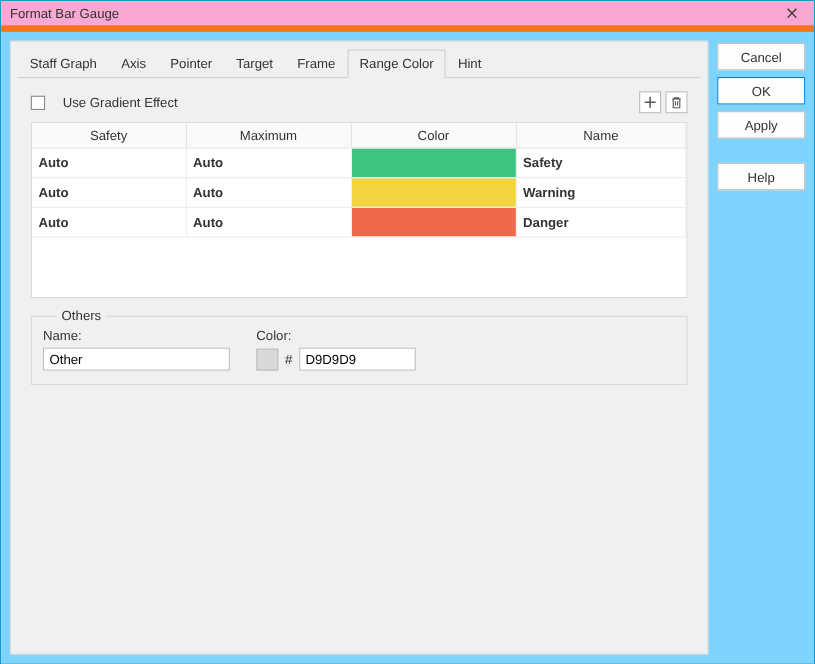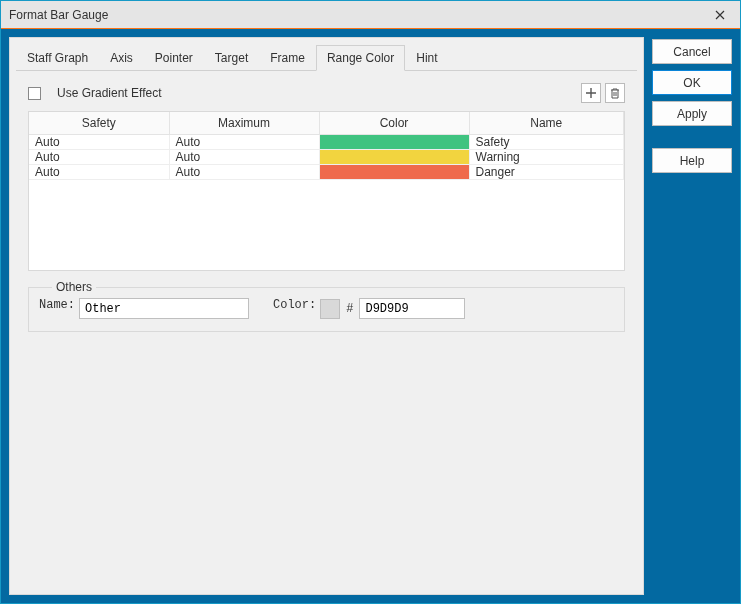--- a/index.html
+++ b/index.html
@@ -16,35 +16,35 @@
     border: 1px solid #1699c6;
     background: #fff;
     display: flex;
     flex-direction: column;
   }
   .titlebar {
     height: 28px;
     display: flex;
     align-items: center;
     padding: 0 6px 0 8px;
-    background: #e5e5e5;
-    border-bottom: 1px solid #f97316;
+    background: #f9a8d4;
+    border-bottom: 6px solid #f97316;
   }
   .titlebar .title { flex: 1; font-size: 12px; color: #333; }
   .titlebar .close {
     width: 28px; height: 20px; display:flex; align-items:center; justify-content:center;
     cursor: pointer;
   }
   .titlebar .close svg { width:10px; height:10px; }
   .body {
     flex: 1;
     display: flex;
     padding: 8px;
     gap: 8px;
-    background: #0369a1;
+    background: #7dd3fc;
   }
   .left {
     flex: 1;
     display: flex;
     flex-direction: column;
     border: 1px solid #d9d9d9;
     background: #f0f0f0;
   }
   .right {
     width: 80px;
@@ -122,41 +122,42 @@
     padding: 4px 6px;
     border-right: 1px solid #e4e4e4;
     border-bottom: 1px solid #e4e4e4;
     background: #fafafa;
     height: 22px;
   }
   td {
     padding: 0 6px;
     border-right: 1px solid #eee;
     border-bottom: 1px solid #eee;
-    height: 15px;
+    height: 27px;
     text-align: left;
+    font-weight: bold;
   }
   td.color-cell { padding:0; }
   .swatch-cell { width:100%; height:100%; }
   .others {
     margin-top: 16px;
     border: 1px solid #d9d9d9;
     padding: 10px 10px 12px 10px;
     position: relative;
   }
   .others .legend {
     position: absolute;
     top: -8px; left: 23px;
     background: #f0f0f0;
     padding: 0 4px;
     font-size: 12px;
     color: #333;
   }
   .field-row { display:flex; gap: 24px; }
-  .field { display:flex; flex-direction: row; gap:4px;font-family:Liberation Mono, monospace; }
+  .field { display:flex; flex-direction: column; gap:4px; }
   .text-input {
     height: 21px;
     border: 1px solid #bfbfbf;
     background: #fff;
     padding: 0 5px;
     font-size: 12px;
     font-family: inherit;
   }
   .color-row { display:flex; align-items:center; gap:6px; }
   .swatch {

